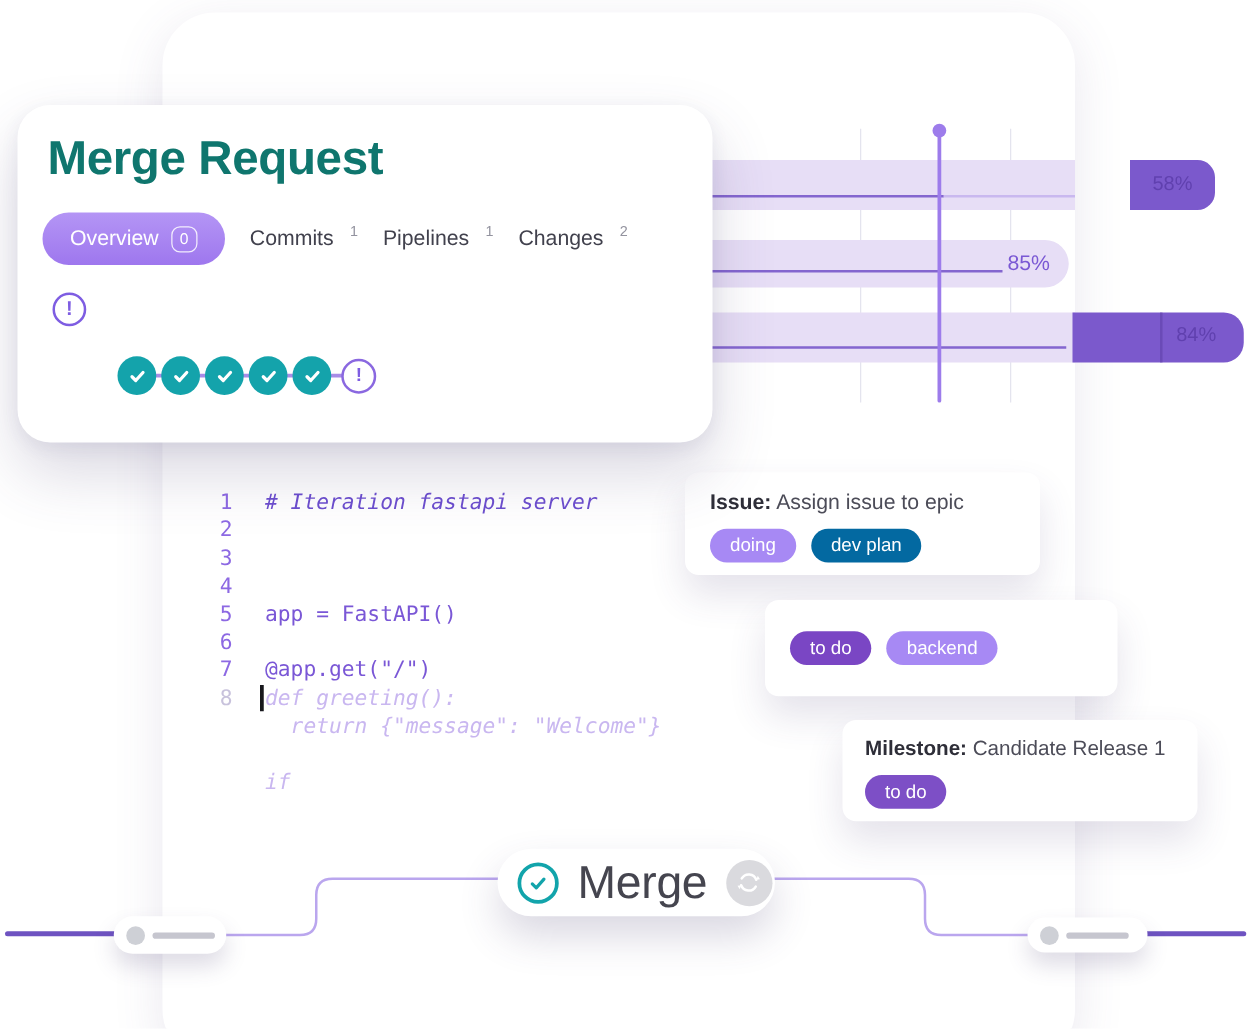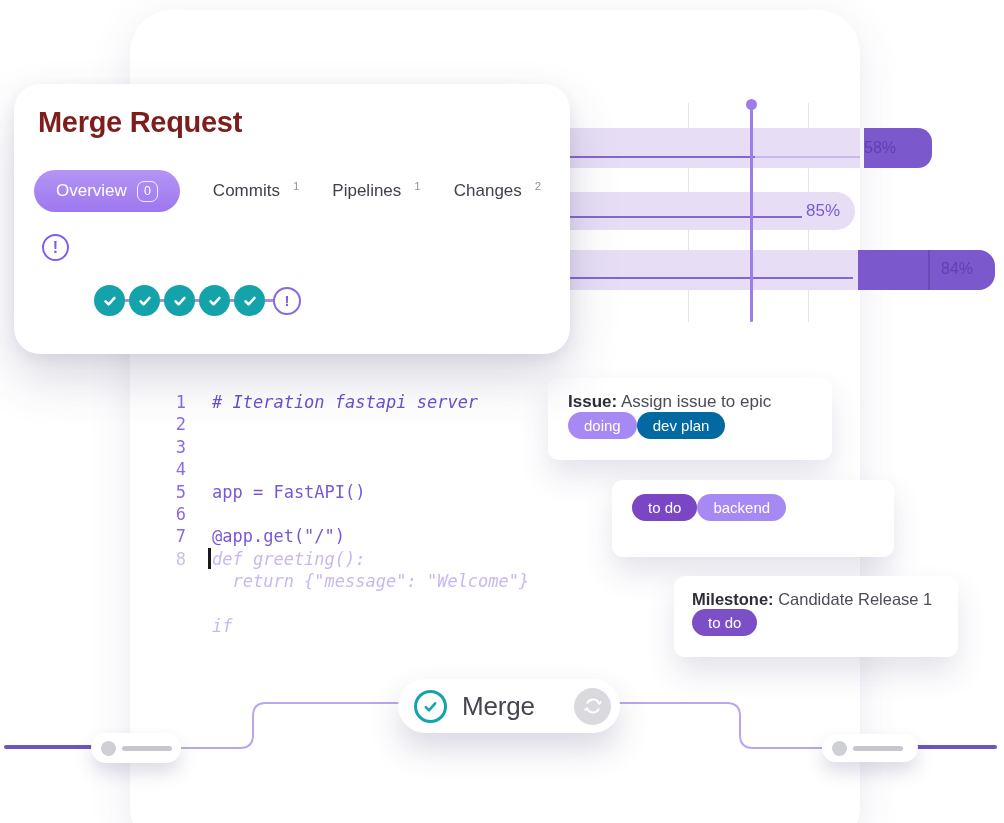--- a/index.html
+++ b/index.html
@@ -20,22 +20,22 @@
   .bar-progress.lite { background:#c9b8ef; }
   .bar-dark { background:#7b59cc; }
   .bar-pct-dark { color:#5a3ba8; opacity:.8; font-size:16px; font-weight:500; }
   .bar-pct-light { color:#7a58d4; font-size:17px; }
   .vline { width:3px; background:#9d7ceb; border-radius:2px; }
   .vdot { width:11px; height:11px; border-radius:50%; background:#9d7ceb; }
 
   
   .mr-card { left:14px; top:84px; width:556px; height:270px; background:#fff; border-radius:26px;
              box-shadow:0 24px 50px rgba(70,60,110,0.20), 0 4px 14px rgba(70,60,110,0.08); z-index:5; }
-  .mr-title { left:24px; top:22px; font-size:29px; font-weight:700; color:#7f1d1d; letter-spacing:-0.3px; }
-  .tabs { left:20px; top:86px; display:flex; align-items:center; gap:33px; }
+  .mr-title { left:24px; top:22px; font-size:38px; font-weight:700; color:#0f766e; letter-spacing:-0.3px; }
+  .tabs { left:20px; top:86px; display:flex; align-items:center; gap:20px; }
   .tab-active { height:42px; padding:0 22px; border-radius:21px; display:flex; align-items:center; gap:10px;
                 background:linear-gradient(180deg,#b495f5,#9e77ee); cursor:pointer; }
   .tab-active .lbl { color:#fff; font-size:17px; }
   .tab-badge { width:21px; height:21px; border:1.6px solid rgba(255,255,255,0.85); border-radius:7px;
                color:#fff; font-size:12.5px; display:flex; align-items:center; justify-content:center; }
   .tab { display:flex; align-items:flex-start; cursor:pointer; }
   .tab .lbl { font-size:17px; color:#41414d; }
   .tab sup { font-size:11.5px; color:#93939f; margin-left:13px; transform:translateY(-1px); }
   .status { left:28px; top:150px; display:flex; align-items:center; gap:27px; }
   .warn-circle { width:27px; height:27px; border-radius:50%; border:2.4px solid #7e5de2; color:#7e5de2;
@@ -58,58 +58,58 @@
   .ctext { color:#7a57d6; }
   .ctext.comment { color:#6c4ecf; font-style:italic; }
   .ctext.ghost { color:#c9b7f0; font-style:italic; }
   .cursor { left:208px; top:548px; width:2.5px; height:21px; background:#17171c; z-index:4; }
 
   
   .icard { background:#fff; border-radius:11px; box-shadow:0 16px 30px rgba(70,60,110,0.14);
            padding:14px 20px; z-index:4; }
   .icard-title { font-size:17px; color:#4c4c58; white-space:nowrap; }
   .icard-title b { color:#2e2e38;text-align:center; }
-  .pills { display:flex; }
+  .pills { display:flex; gap:12px; margin-top:11px; }
   .pill { height:27px; border-radius:13.5px; padding:0 16px; color:#fff; font-size:15px;
           display:flex; align-items:center; }
   .pill.doing, .pill.backend { background:#a789f4; }
   .pill.devplan { background:#0369a1; }
   .pill.tododark { background:#7a46c4; }
   .pill.todomile { background:#7d4fc6; }
 
   
   .flow-svg { left:0; top:0; width:1004px; height:823px; z-index:2; pointer-events:none; }
   .mini-pill { background:#fff; border-radius:15px; box-shadow:0 10px 18px rgba(70,60,110,0.18);
                display:flex; align-items:center; z-index:3; }
   .mini-dot { width:15px; height:15px; border-radius:50%; background:#ced0d6; margin-left:10px; }
   .mini-bar { width:50px; height:5px; border-radius:2.5px; background:#c6c6cf; margin-left:6px; }
   .merge-pill { left:398px; top:679px; width:222px; height:54px; border-radius:27px; background:#fff;
                 box-shadow:0 16px 32px rgba(70,60,110,0.20); display:flex; align-items:center;
                 padding:0 9px 0 16px; gap:15px; z-index:4; cursor:pointer; }
   .merge-check { width:33px; height:33px; border-radius:50%; border:3.4px solid #12a4ab; flex:none;
                  display:flex; align-items:center; justify-content:center; }
-  .merge-label { font-size:26px; color:#45454f; letter-spacing:-0.2px; }
+  .merge-label { font-size:37px; color:#45454f; letter-spacing:-0.2px; }
   .merge-refresh { width:37px; height:37px; border-radius:50%; background:#dadade; flex:none;
                    display:flex; align-items:center; justify-content:center; margin-left:auto; cursor:pointer; }
 </style>
 </head>
 <body>
 
 <div class="stage">
 
   <div class="abs canvas"></div>
 
   <div>
     <div class="abs gantt gridline" style="left:688px;"></div>
     <div class="abs gantt gridline" style="left:808px;"></div>
 
     <div class="abs gantt bar-light" style="left:500px;top:128px;width:360px;height:40px;"></div>
     <div class="abs gantt bar-progress" style="left:500px;top:156px;width:255px;"></div>
     <div class="abs gantt bar-progress lite" style="left:755px;top:156px;width:105px;"></div>
-    <div class="abs gantt bar-dark" style="left:864px;top:128px;width:68px;height:40px;border-radius:0 14px 14px 0;display:flex;align-items:center;">
+    <div class="abs gantt bar-dark" style="left:904px;top:128px;width:68px;height:40px;border-radius:0 14px 14px 0;display:flex;align-items:center;justify-content:center;">
       <span class="bar-pct-dark">58%</span>
     </div>
 
     <div class="abs gantt bar-light" style="left:500px;top:192px;width:355px;height:38px;border-radius:0 19px 19px 0;">
       <span class="bar-pct-light" style="position:absolute;right:15px;top:9px;">85%</span>
     </div>
     <div class="abs gantt bar-progress" style="left:500px;top:216px;width:302px;"></div>
 
     <div class="abs gantt bar-light" style="left:500px;top:250px;width:360px;height:40px;"></div>
     <div class="abs gantt bar-progress" style="left:500px;top:277px;width:353px;"></div>

